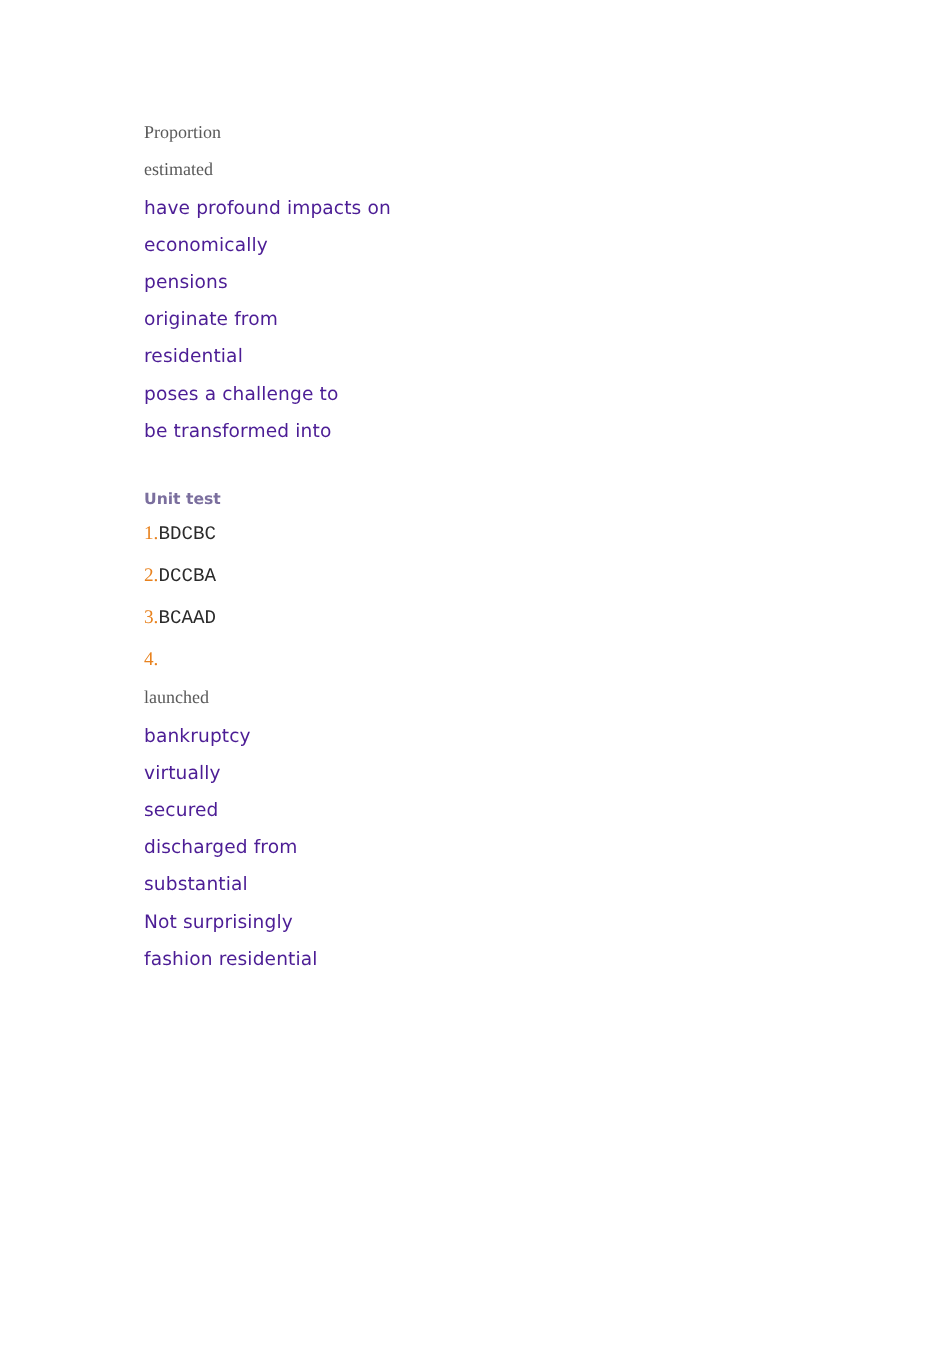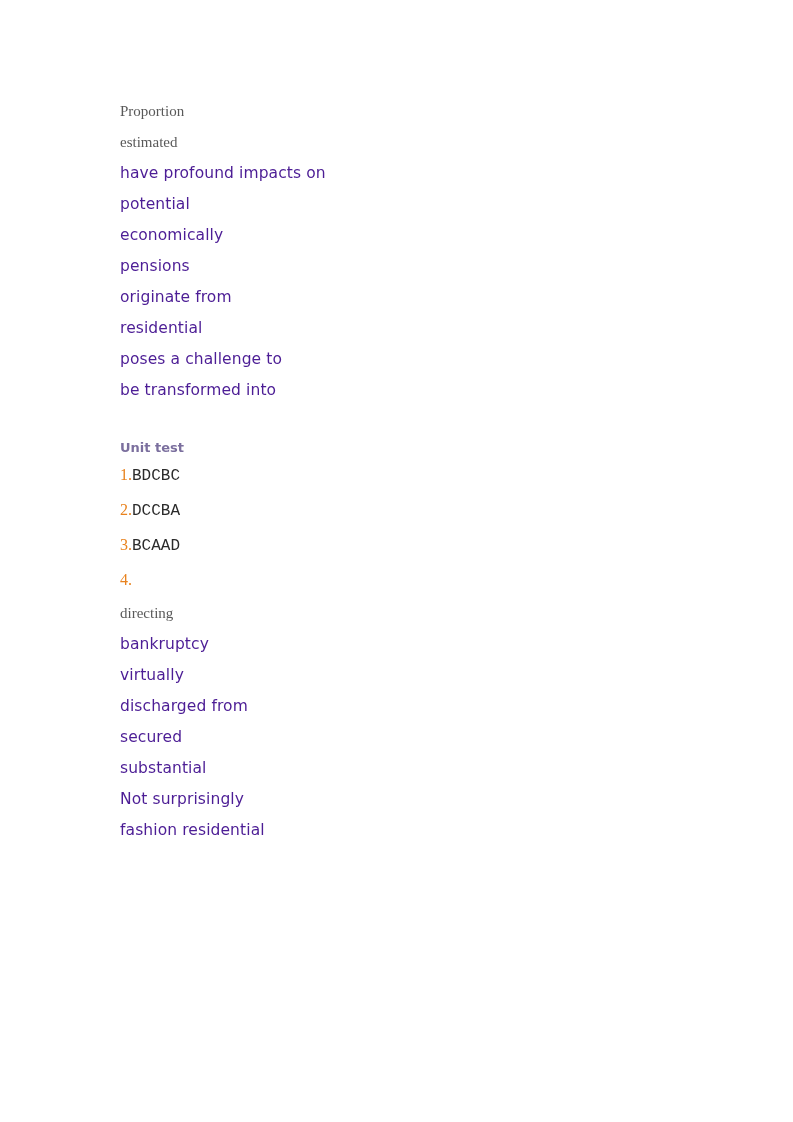--- a/index.html
+++ b/index.html
@@ -89,21 +89,20 @@
 </head>
 <body>
 
 <div class="page">
   <div class="content">
 
     <div id="vocab-top">
         <div class="serif-line">Proportion</div>
         <div class="serif-line">estimated</div>
         <div class="sans-line">have profound impacts on</div>
-        <div class="sans-line">potential</div>
         <div class="sans-line">economically</div>
         <div class="sans-line">pensions</div>
         <div class="sans-line">originate from</div>
         <div class="sans-line">residential</div>
         <div class="sans-line">poses a challenge to</div>
         <div class="sans-line">be transformed into</div>
       </div>
 
     <div class="gap-before-heading"></div>
 
@@ -112,24 +111,24 @@
     <ol class="answer-list" id="answer-list">
         <li class="answer-item"><span class="answer-num">1.</span><span class="answer-text">BDCBC</span></li>
         <li class="answer-item"><span class="answer-num">2.</span><span class="answer-text">DCCBA</span></li>
         <li class="answer-item"><span class="answer-num">3.</span><span class="answer-text">BCAAD</span></li>
         <li class="answer-item"><span class="answer-num">4.</span><span class="answer-text"></span></li>
       </ol>
 
     <div class="gap-after-list"></div>
 
     <div id="vocab-bottom">
-        <div class="serif-line">directing</div>
+        <div class="serif-line">launched</div>
         <div class="sans-line">bankruptcy</div>
         <div class="sans-line">virtually</div>
+        <div class="sans-line">secured</div>
         <div class="sans-line">discharged from</div>
-        <div class="sans-line">secured</div>
         <div class="sans-line">substantial</div>
         <div class="sans-line">Not surprisingly</div>
         <div class="sans-line">fashion residential</div>
       </div>
 
   </div>
 </div>
 
 </body></html>

